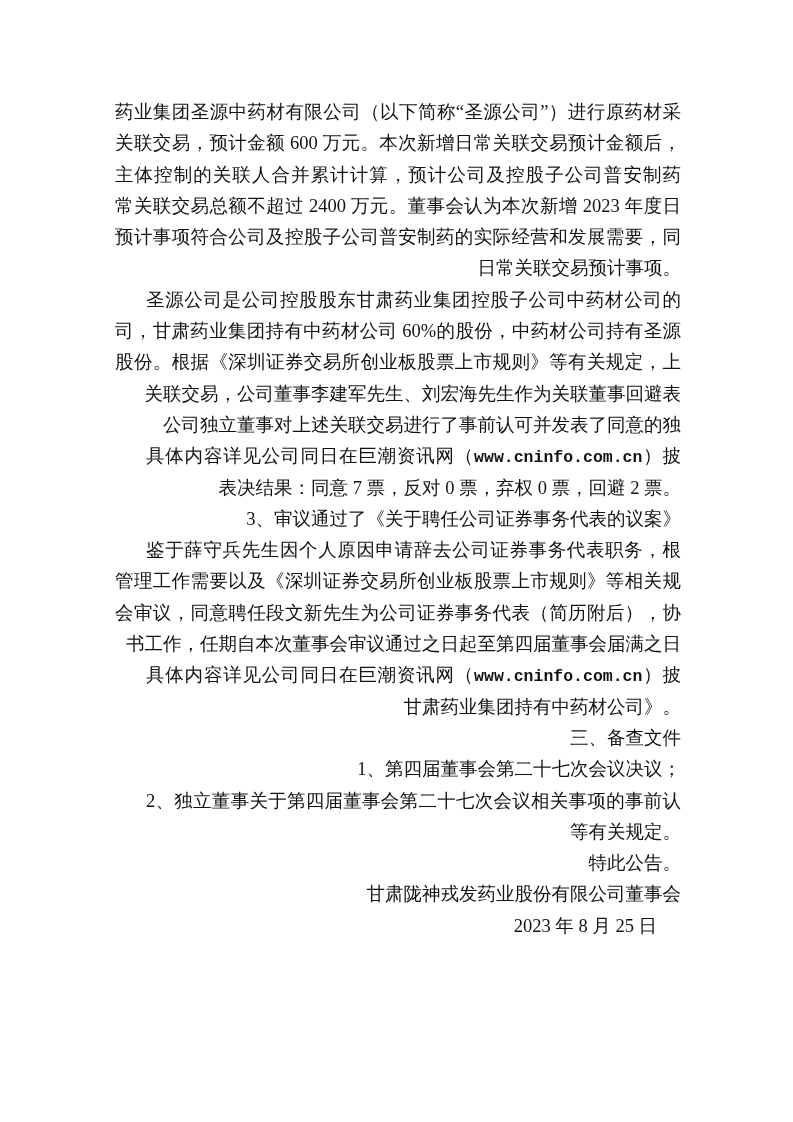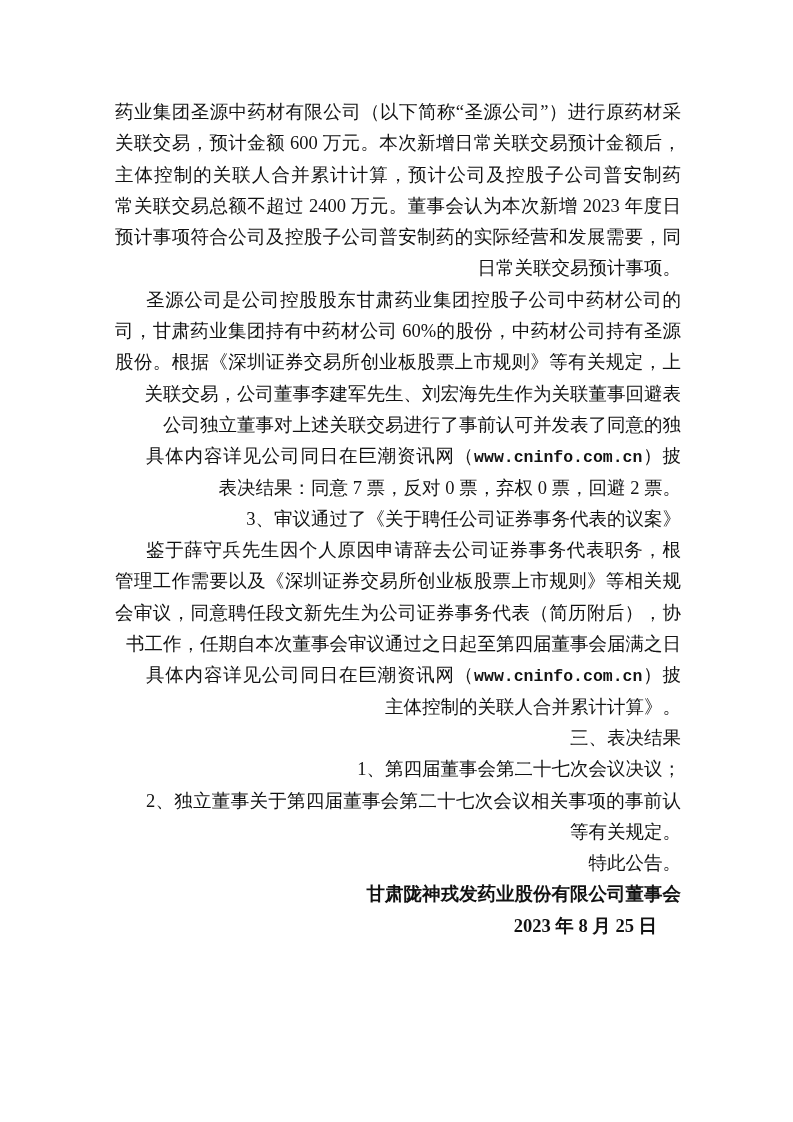--- a/index.html
+++ b/index.html
@@ -36,21 +36,20 @@
   }
   .line.indent {
     text-indent: 31px;
   }
   .line.bold {
     font-weight: 400;
   }
   .line.right {
     text-align: center;
     text-align-last: right;
-    font-weight: bold;
   }
   .line.pad-right {
     padding-right: 24px;
   }
   .mono {
     font-family: "Liberation Mono", "DejaVu Sans Mono", monospace;
     font-size: 16.5px;
     font-weight: bold;
   }
 </style>
@@ -71,22 +70,22 @@
       <div class="line">关联交易，公司董事李建军先生、刘宏海先生作为关联董事回避表决。</div>
       <div class="line indent">公司独立董事对上述关联交易进行了事前认可并发表了同意的独立意见。</div>
       <div class="line fill indent">具体内容详见公司同日在巨潮资讯网（<span class="mono">www.cninfo.com.cn</span>）披露的《关于</div>
       <div class="line indent">表决结果：同意 7 票，反对 0 票，弃权 0 票，回避 2 票。</div>
       <div class="line indent bold">3、审议通过了《关于聘任公司证券事务代表的议案》</div>
       <div class="line fill indent">鉴于薛守兵先生因个人原因申请辞去公司证券事务代表职务，根据公司经营</div>
       <div class="line fill">管理工作需要以及《深圳证券交易所创业板股票上市规则》等相关规定，经董事</div>
       <div class="line fill">会审议，同意聘任段文新先生为公司证券事务代表（简历附后），协助董事会秘</div>
       <div class="line">书工作，任期自本次董事会审议通过之日起至第四届董事会届满之日止。</div>
       <div class="line fill indent">具体内容详见公司同日在巨潮资讯网（<span class="mono">www.cninfo.com.cn</span>）披露的《关于</div>
-      <div class="line">主体控制的关联人合并累计计算》。</div>
-      <div class="line indent bold">三、表决结果</div>
+      <div class="line">甘肃药业集团持有中药材公司》。</div>
+      <div class="line indent bold">三、备查文件</div>
       <div class="line indent">1、第四届董事会第二十七次会议决议；</div>
       <div class="line fill indent">2、独立董事关于第四届董事会第二十七次会议相关事项的事前认可意见及</div>
       <div class="line">等有关规定。</div>
       <div class="line indent">特此公告。</div>
       <div class="line right">甘肃陇神戎发药业股份有限公司董事会</div>
       <div class="line right pad-right">2023 年 8 月 25 日</div>
     </div>
 </div>
 
 </body></html>

